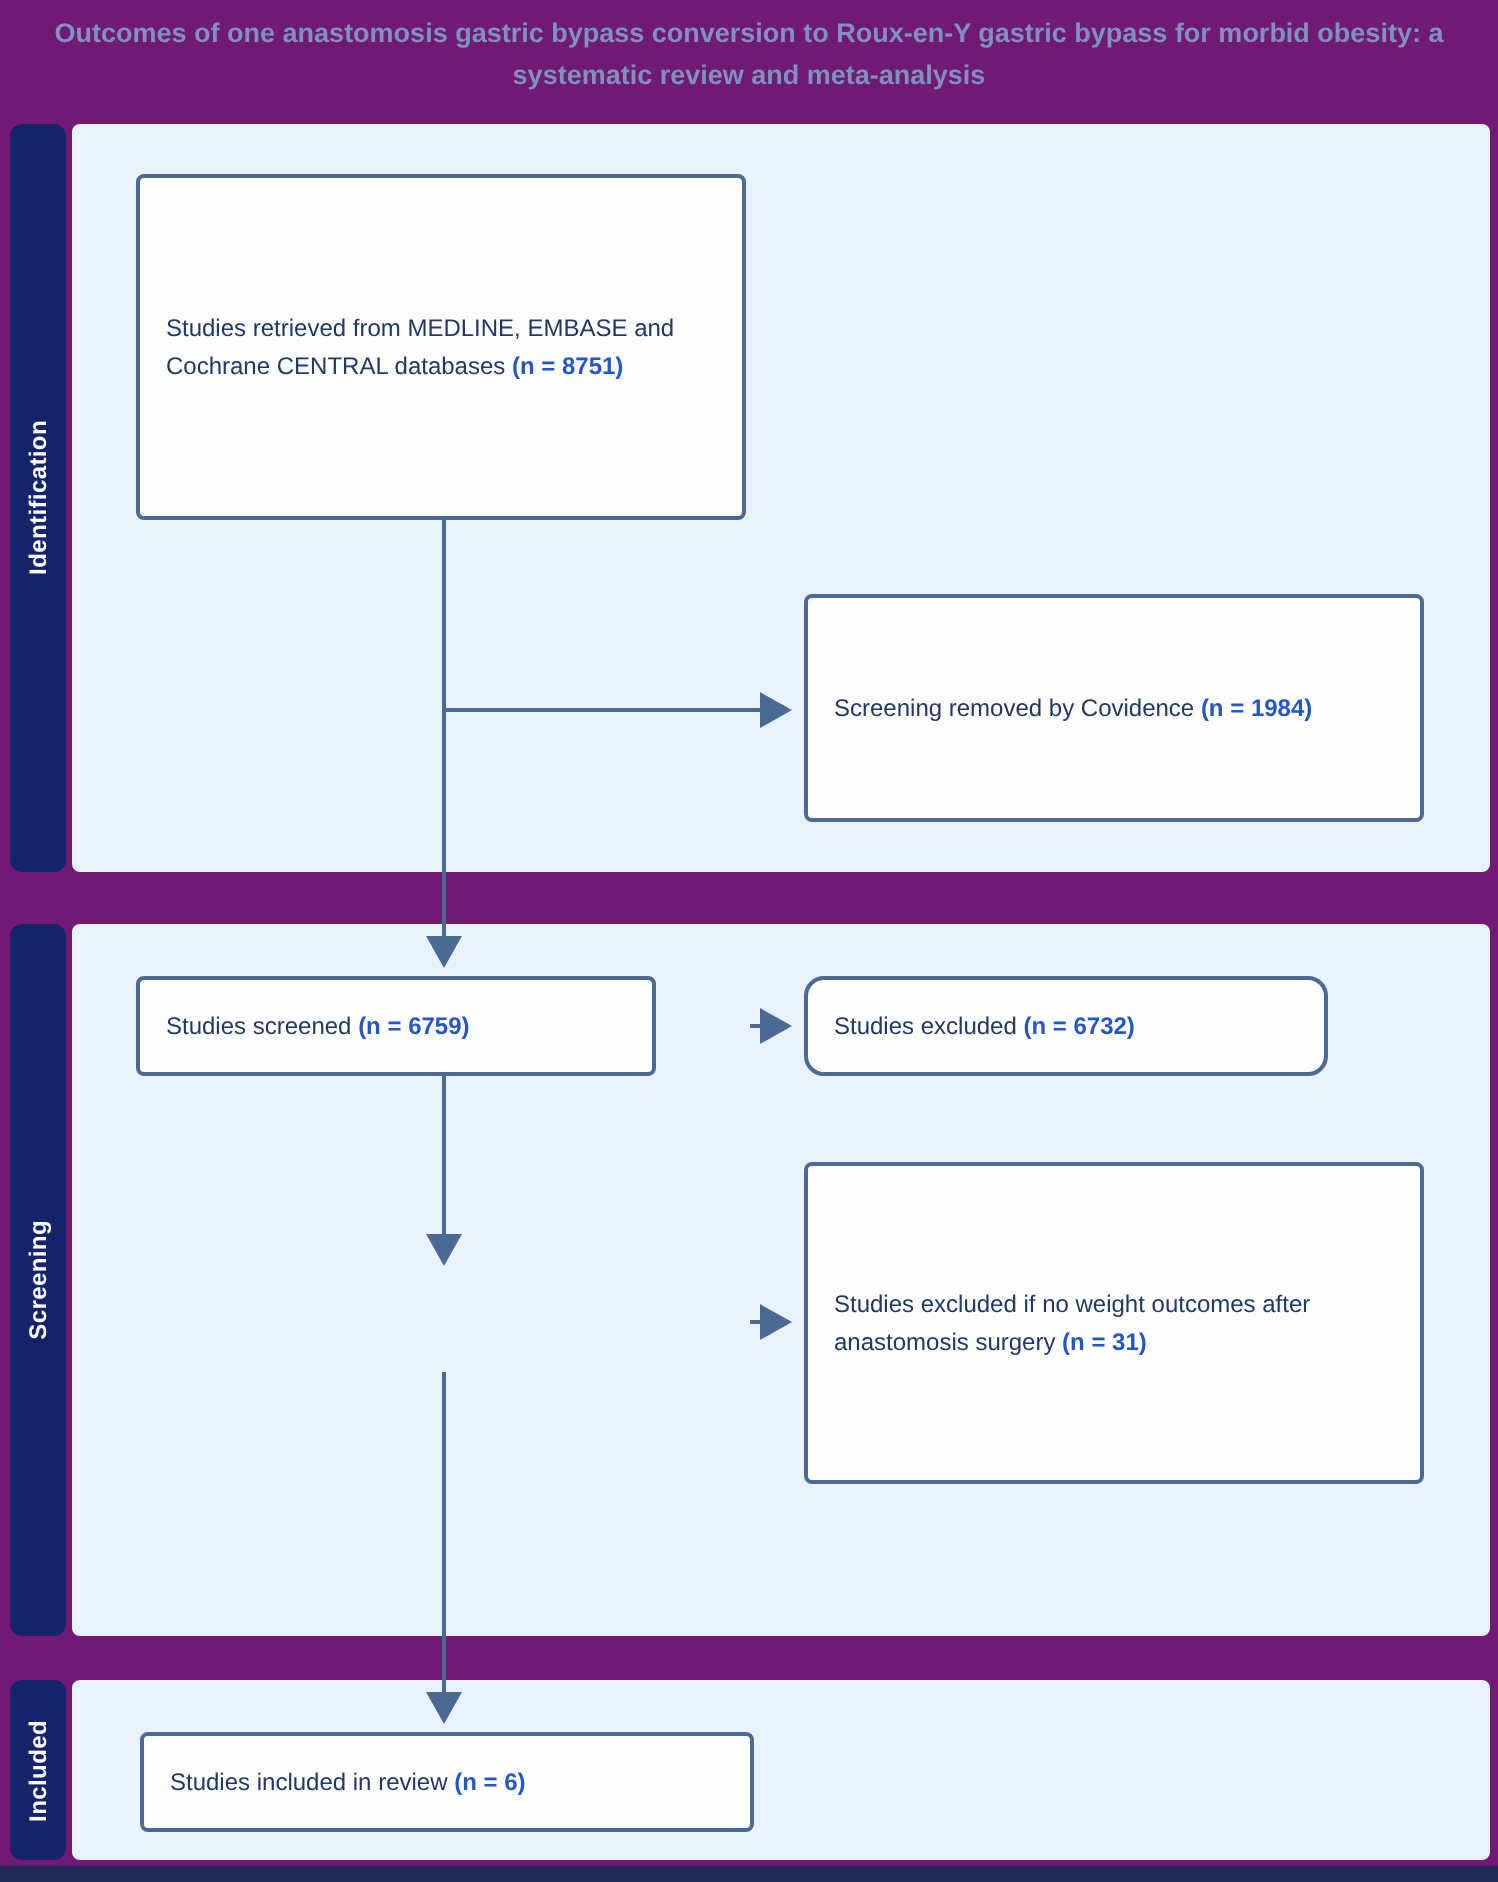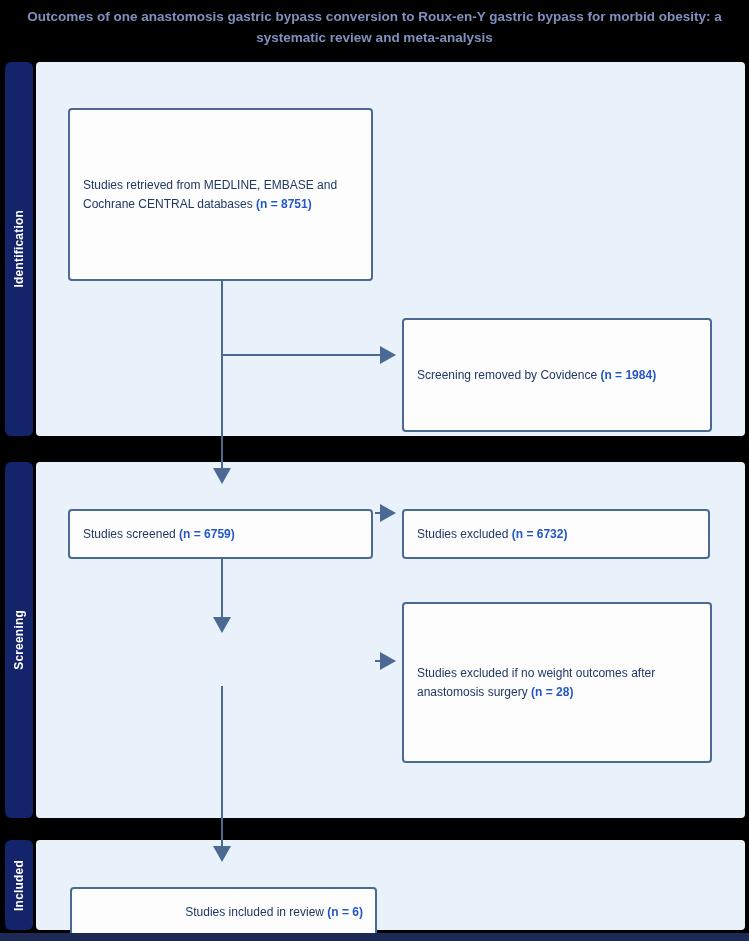--- a/index.html
+++ b/index.html
@@ -3,21 +3,21 @@
 <meta charset="utf-8">
 <style>
   * { margin: 0; padding: 0; box-sizing: border-box; }
   html, body { background: #ffffff; }
   body { font-family: "Liberation Sans", sans-serif; }
 
   .canvas {
     position: relative;
     width: 749px;
     height: 941px;
-    background: #000000;
+    background: #701a75;
     overflow: hidden;
   }
 
   .title {
     position: absolute;
     top: 7px;
     left: 50%;
     transform: translateX(-50%);
     width: 700px;
     text-align: center;
@@ -58,21 +58,20 @@
     position: absolute;
     background: #fdfdfe;
     border: 2px solid #4a6a93;
     border-radius: 4px;
     display: flex;
     align-items: center;
     padding: 8px 12px 8px 13px;
     font-size: 12px;
     line-height: 1.55;
     color: #1f3864;
-    margin-top: 21px;
   }
   .flow-box .count {
     color: #2457c5;
     font-weight: bold;
   }
 
   .arrow-layer {
     position: absolute;
     left: 0; top: 0;
     width: 749px;
@@ -126,32 +125,32 @@
   </svg>
 
   <div class="flow-box" style="left:68px; top:87px; width:305px; height:173px;">
     <span><span>Studies retrieved from MEDLINE, EMBASE and Cochrane CENTRAL databases </span><span class="count">(n = 8751)</span></span>
   </div>
 
   <div class="flow-box" style="left:402px; top:297px; width:310px; height:114px;">
     <span><span>Screening removed by Covidence </span><span class="count">(n = 1984)</span></span>
   </div>
 
-  <div class="flow-box" style="left:68px; top:488px; width:305px; height:50px;">
+  <div class="flow-box" style="left:68px; top:488px; width:260px; height:50px;">
     <span><span>Studies screened </span><span class="count">(n = 6759)</span></span>
   </div>
 
-  <div class="flow-box" style="left:402px; top:488px; width:308px; height:50px;">
+  <div class="flow-box" style="left:402px; top:488px; width:262px; height:50px;border-radius:10px;">
     <span><span>Studies excluded </span><span class="count">(n = 6732)</span></span>
   </div>
 
 
   <div class="flow-box" style="left:402px; top:581px; width:310px; height:161px;">
-    <span><span>Studies excluded if no weight outcomes after anastomosis surgery </span><span class="count">(n = 28)</span></span>
+    <span><span>Studies excluded if no weight outcomes after anastomosis surgery </span><span class="count">(n = 31)</span></span>
   </div>
 
-  <div class="flow-box" style="left:70px; top:866px; width:307px; height:50px;justify-content:flex-end;">
+  <div class="flow-box" style="left:70px; top:866px; width:307px; height:50px;">
     <span><span>Studies included in review </span><span class="count">(n = 6)</span></span>
   </div>
 
   <div class="bottom-bar"></div>
 
 </div>
 
 </body></html>

